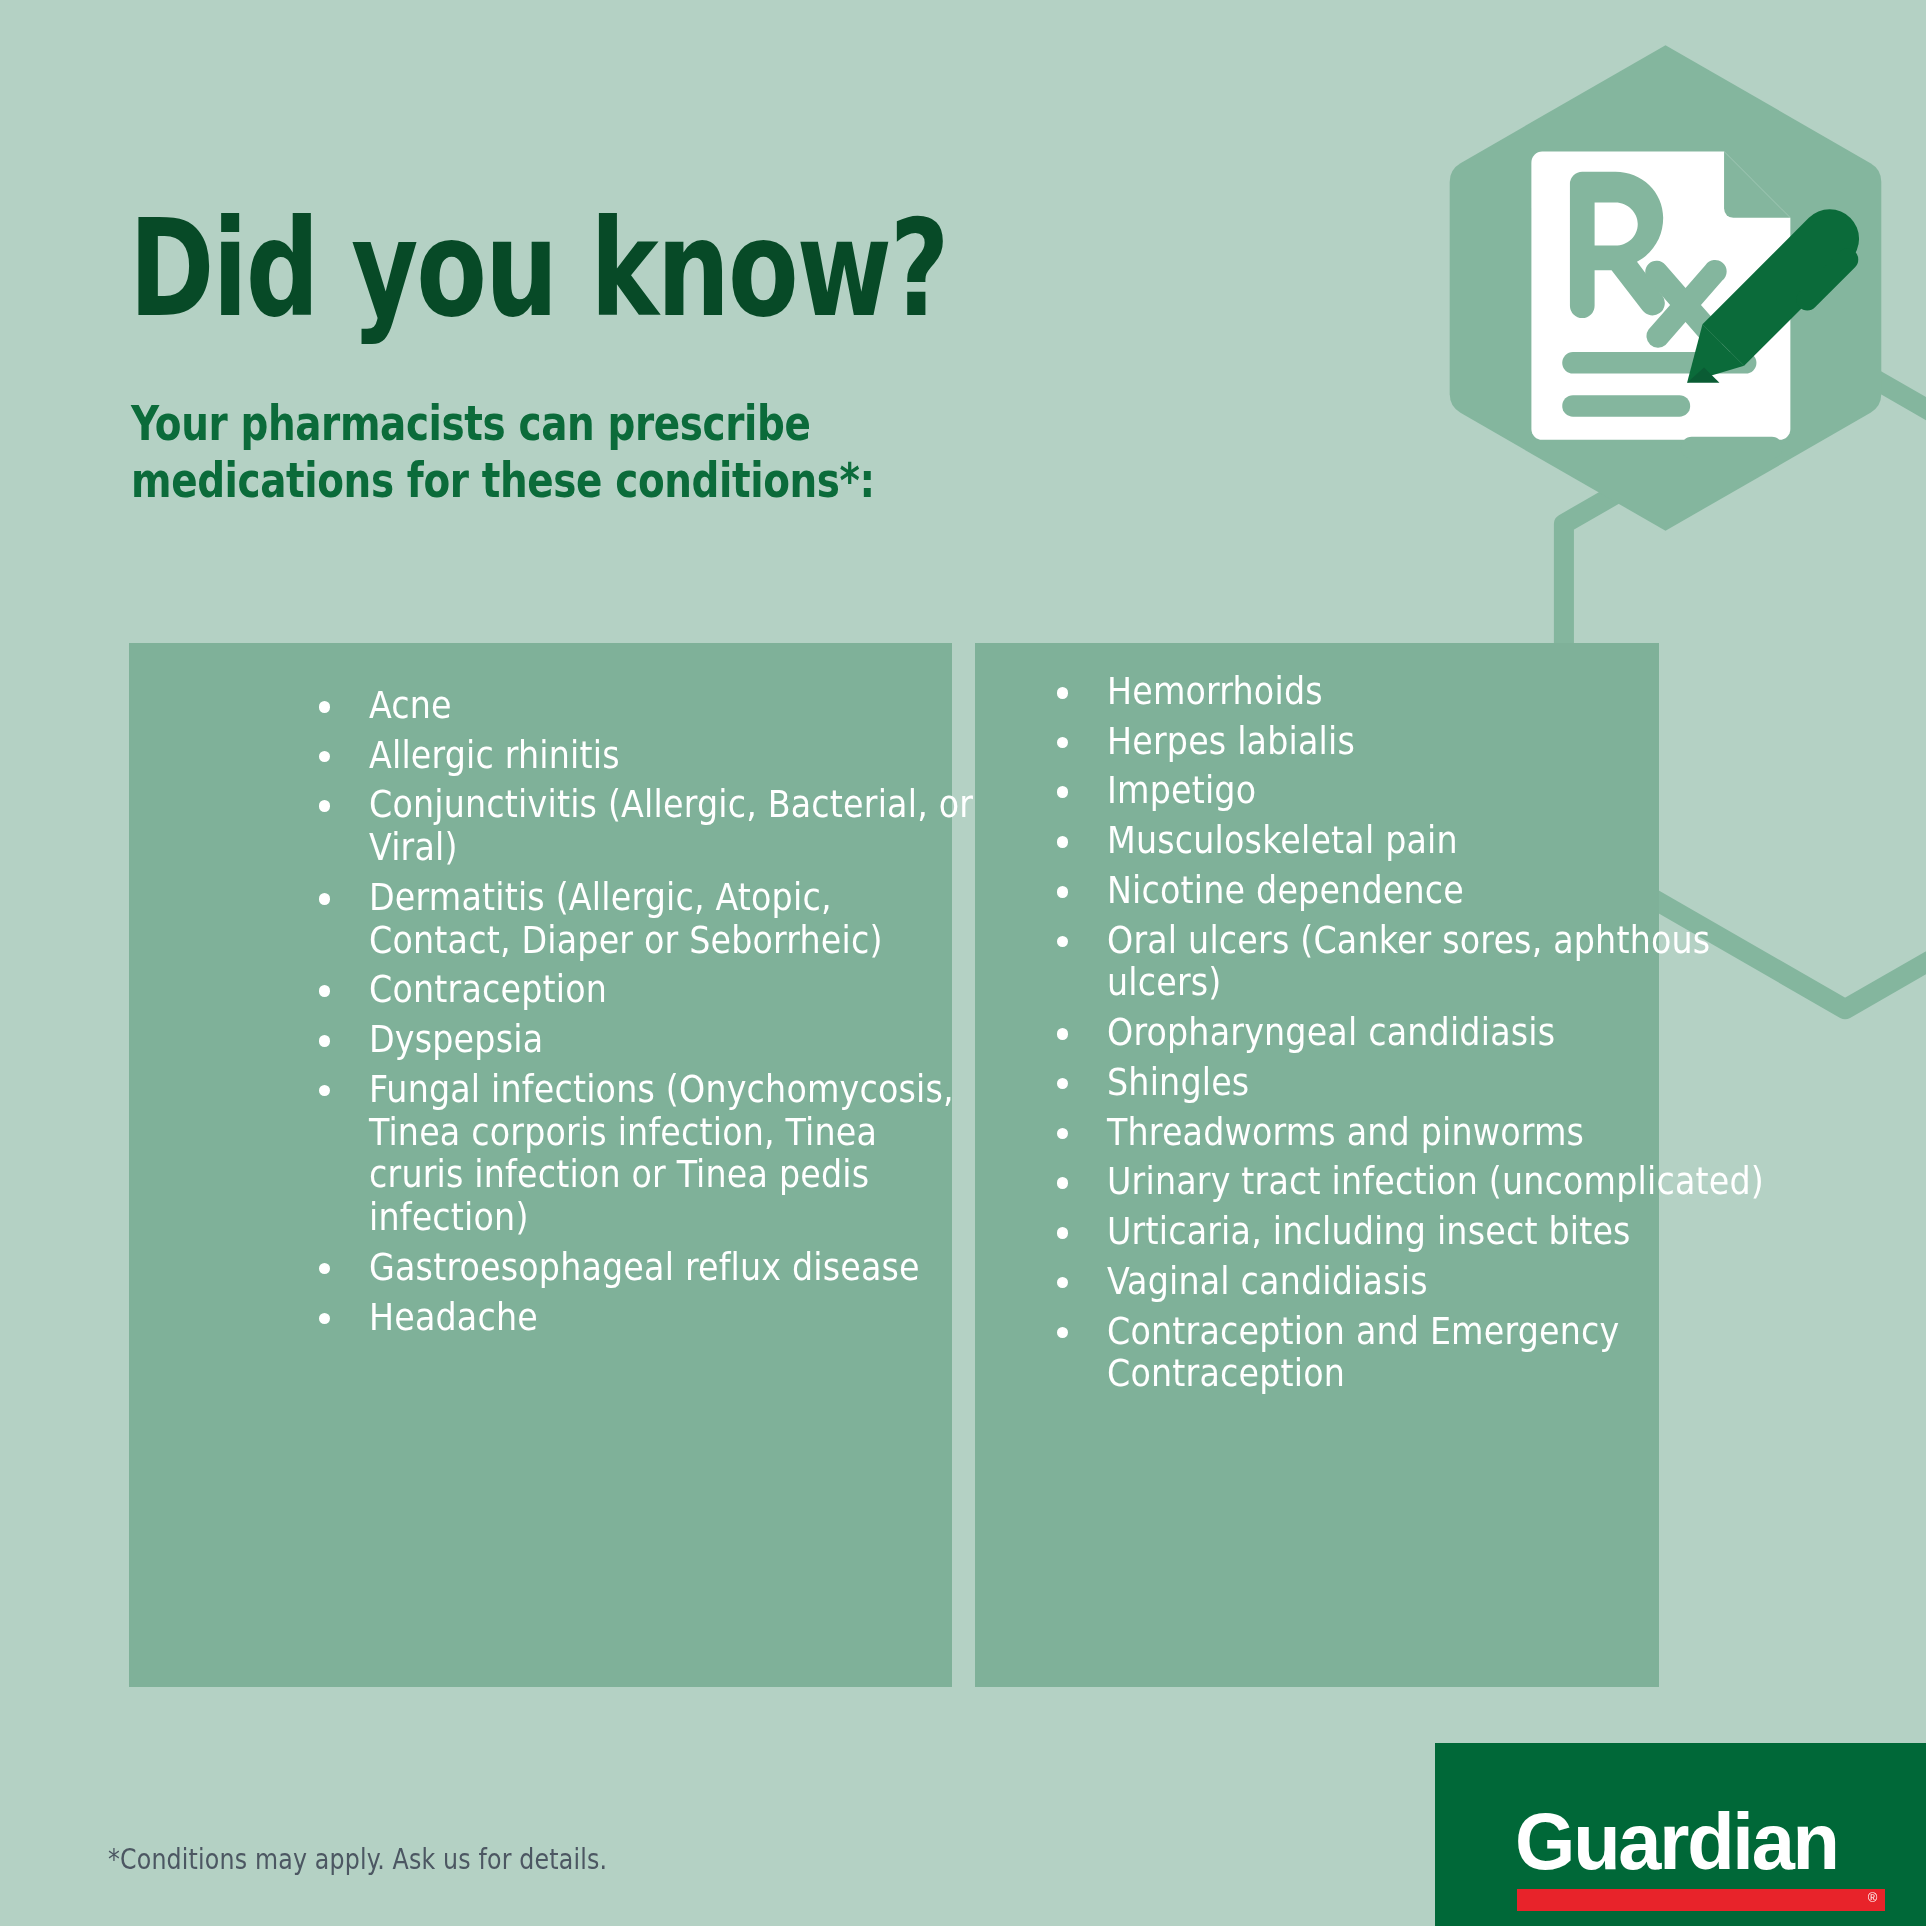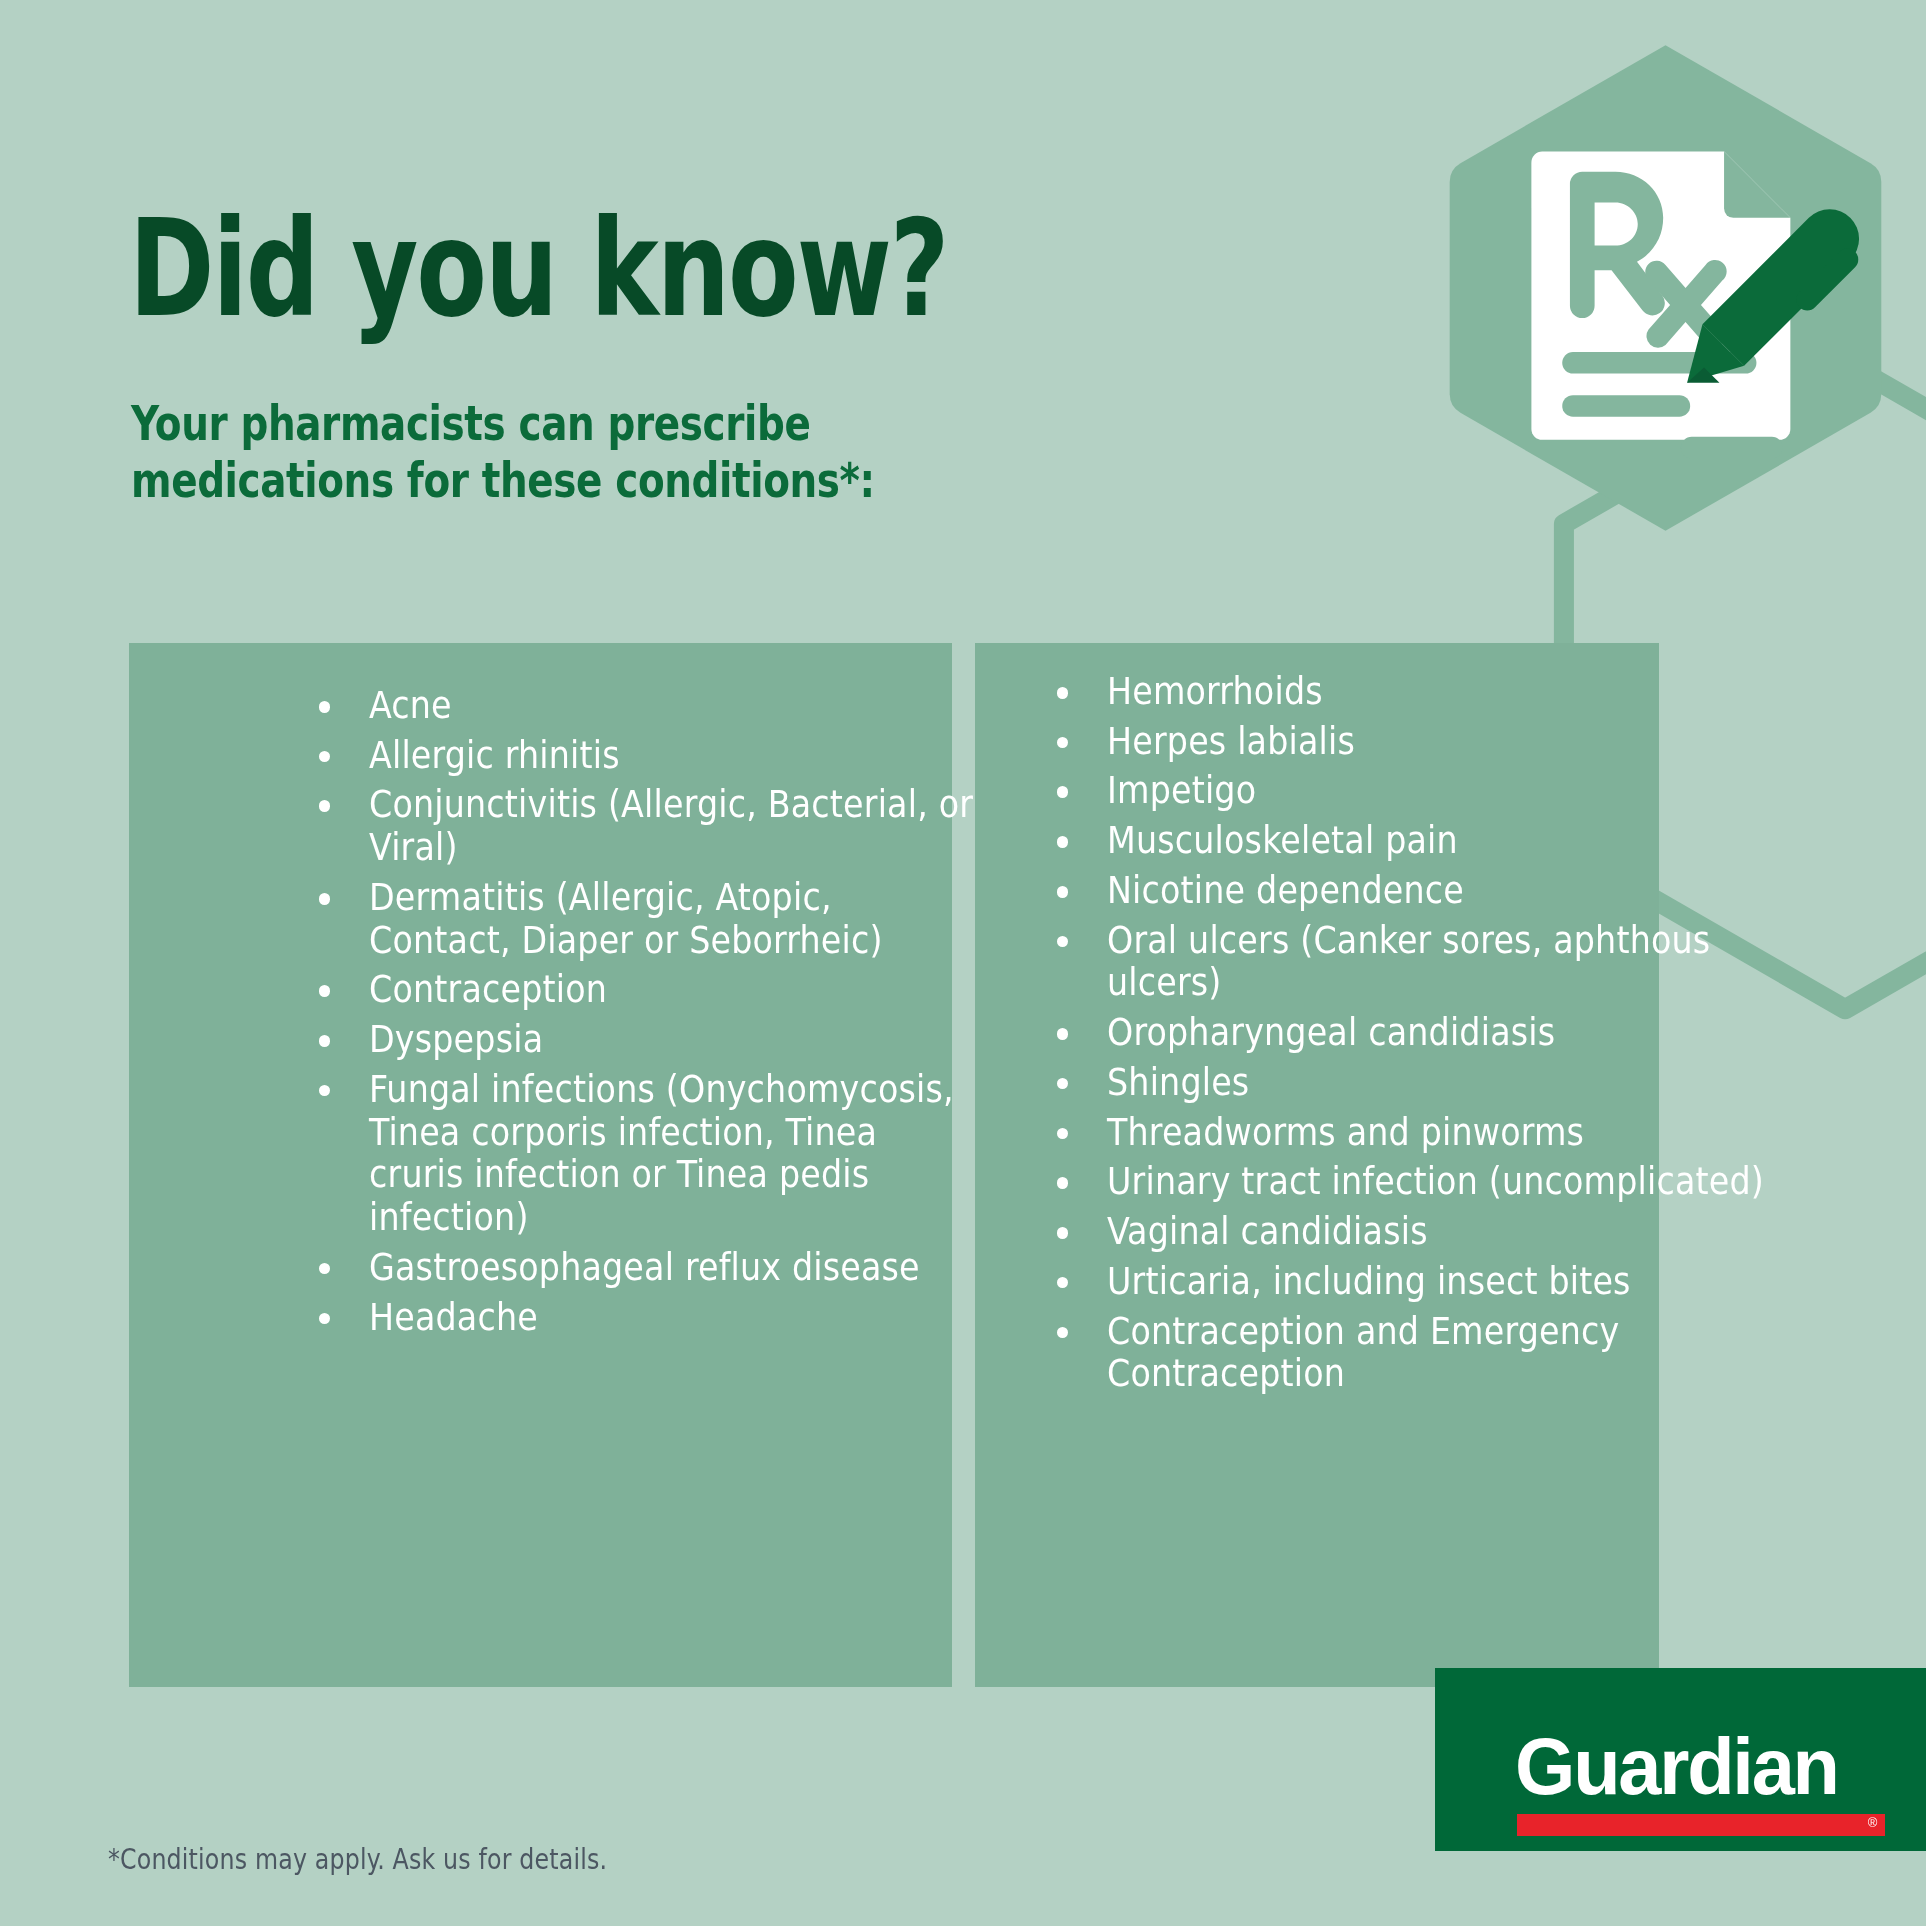--- a/index.html
+++ b/index.html
@@ -76,21 +76,21 @@
   .footnote{
     position:absolute;left:108px;top:1843px;
     font-size:28px;color:#4c5762;font-weight:400;
     font-family:"Liberation Sans Narrow","DejaVu Sans Condensed","Liberation Sans",sans-serif;
     transform:scaleX(0.94);transform-origin:left top;
     letter-spacing:0.2px;
   }
 
   
   .logo-box{
-    position:absolute;left:1435px;top:1668px;
+    position:absolute;left:1435px;top:1743px;
     width:492px;height:183px;
     background:#006838;
   }
   .logo-word{
     position:absolute;left:80px;top:59px;
     color:#ffffff;font-size:80px;font-weight:700;
     font-family:"Liberation Sans","DejaVu Sans",sans-serif;
     letter-spacing:-2.3px;line-height:1;
     transform:scaleX(0.97);transform-origin:left top;
   }
@@ -168,22 +168,22 @@
       <li class="cond-item">Hemorrhoids</li>
       <li class="cond-item">Herpes labialis</li>
       <li class="cond-item">Impetigo</li>
       <li class="cond-item">Musculoskeletal pain</li>
       <li class="cond-item">Nicotine dependence</li>
       <li class="cond-item">Oral ulcers (Canker sores, aphthous ulcers)</li>
       <li class="cond-item">Oropharyngeal candidiasis</li>
       <li class="cond-item">Shingles</li>
       <li class="cond-item">Threadworms and pinworms</li>
       <li class="cond-item">Urinary tract infection (uncomplicated)</li>
+      <li class="cond-item">Urticaria, including insect bites</li>
       <li class="cond-item">Vaginal candidiasis</li>
-      <li class="cond-item">Urticaria, including insect bites</li>
       <li class="cond-item">Contraception and Emergency Contraception</li>
     </ul>
   </div>
 
   <div class="footnote">*Conditions may apply. Ask us for details.</div>
 
   <div class="logo-box">
     <div class="logo-word">Guardian</div>
     <div class="logo-bar">
       <span class="logo-reg">®</span>

